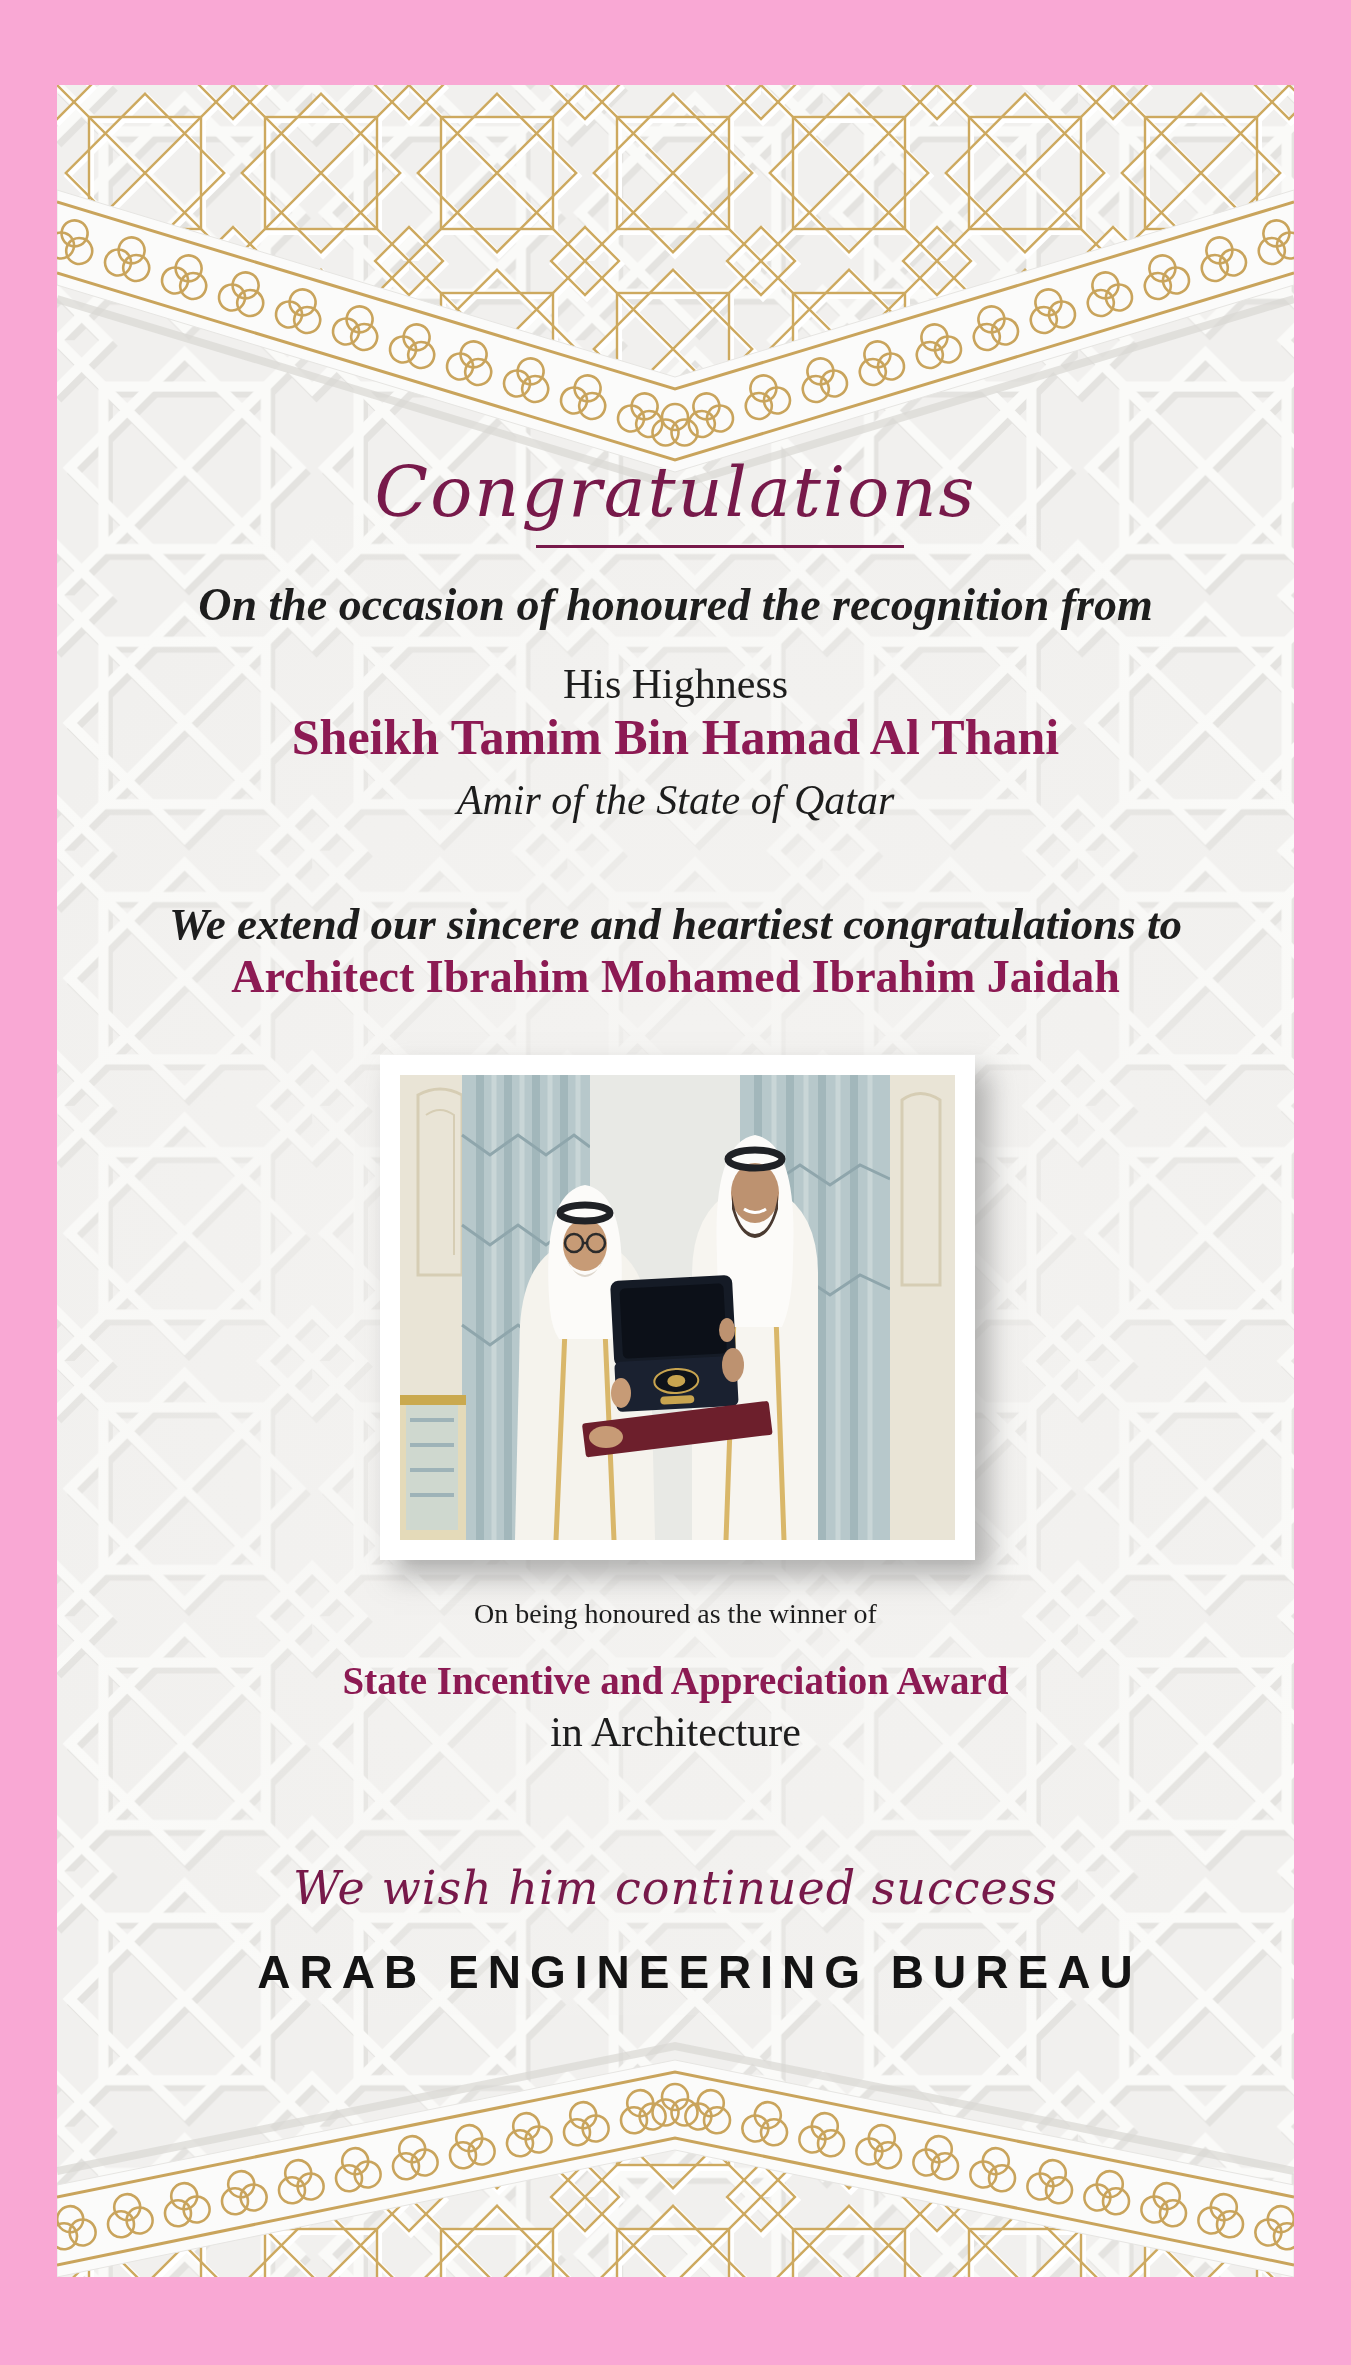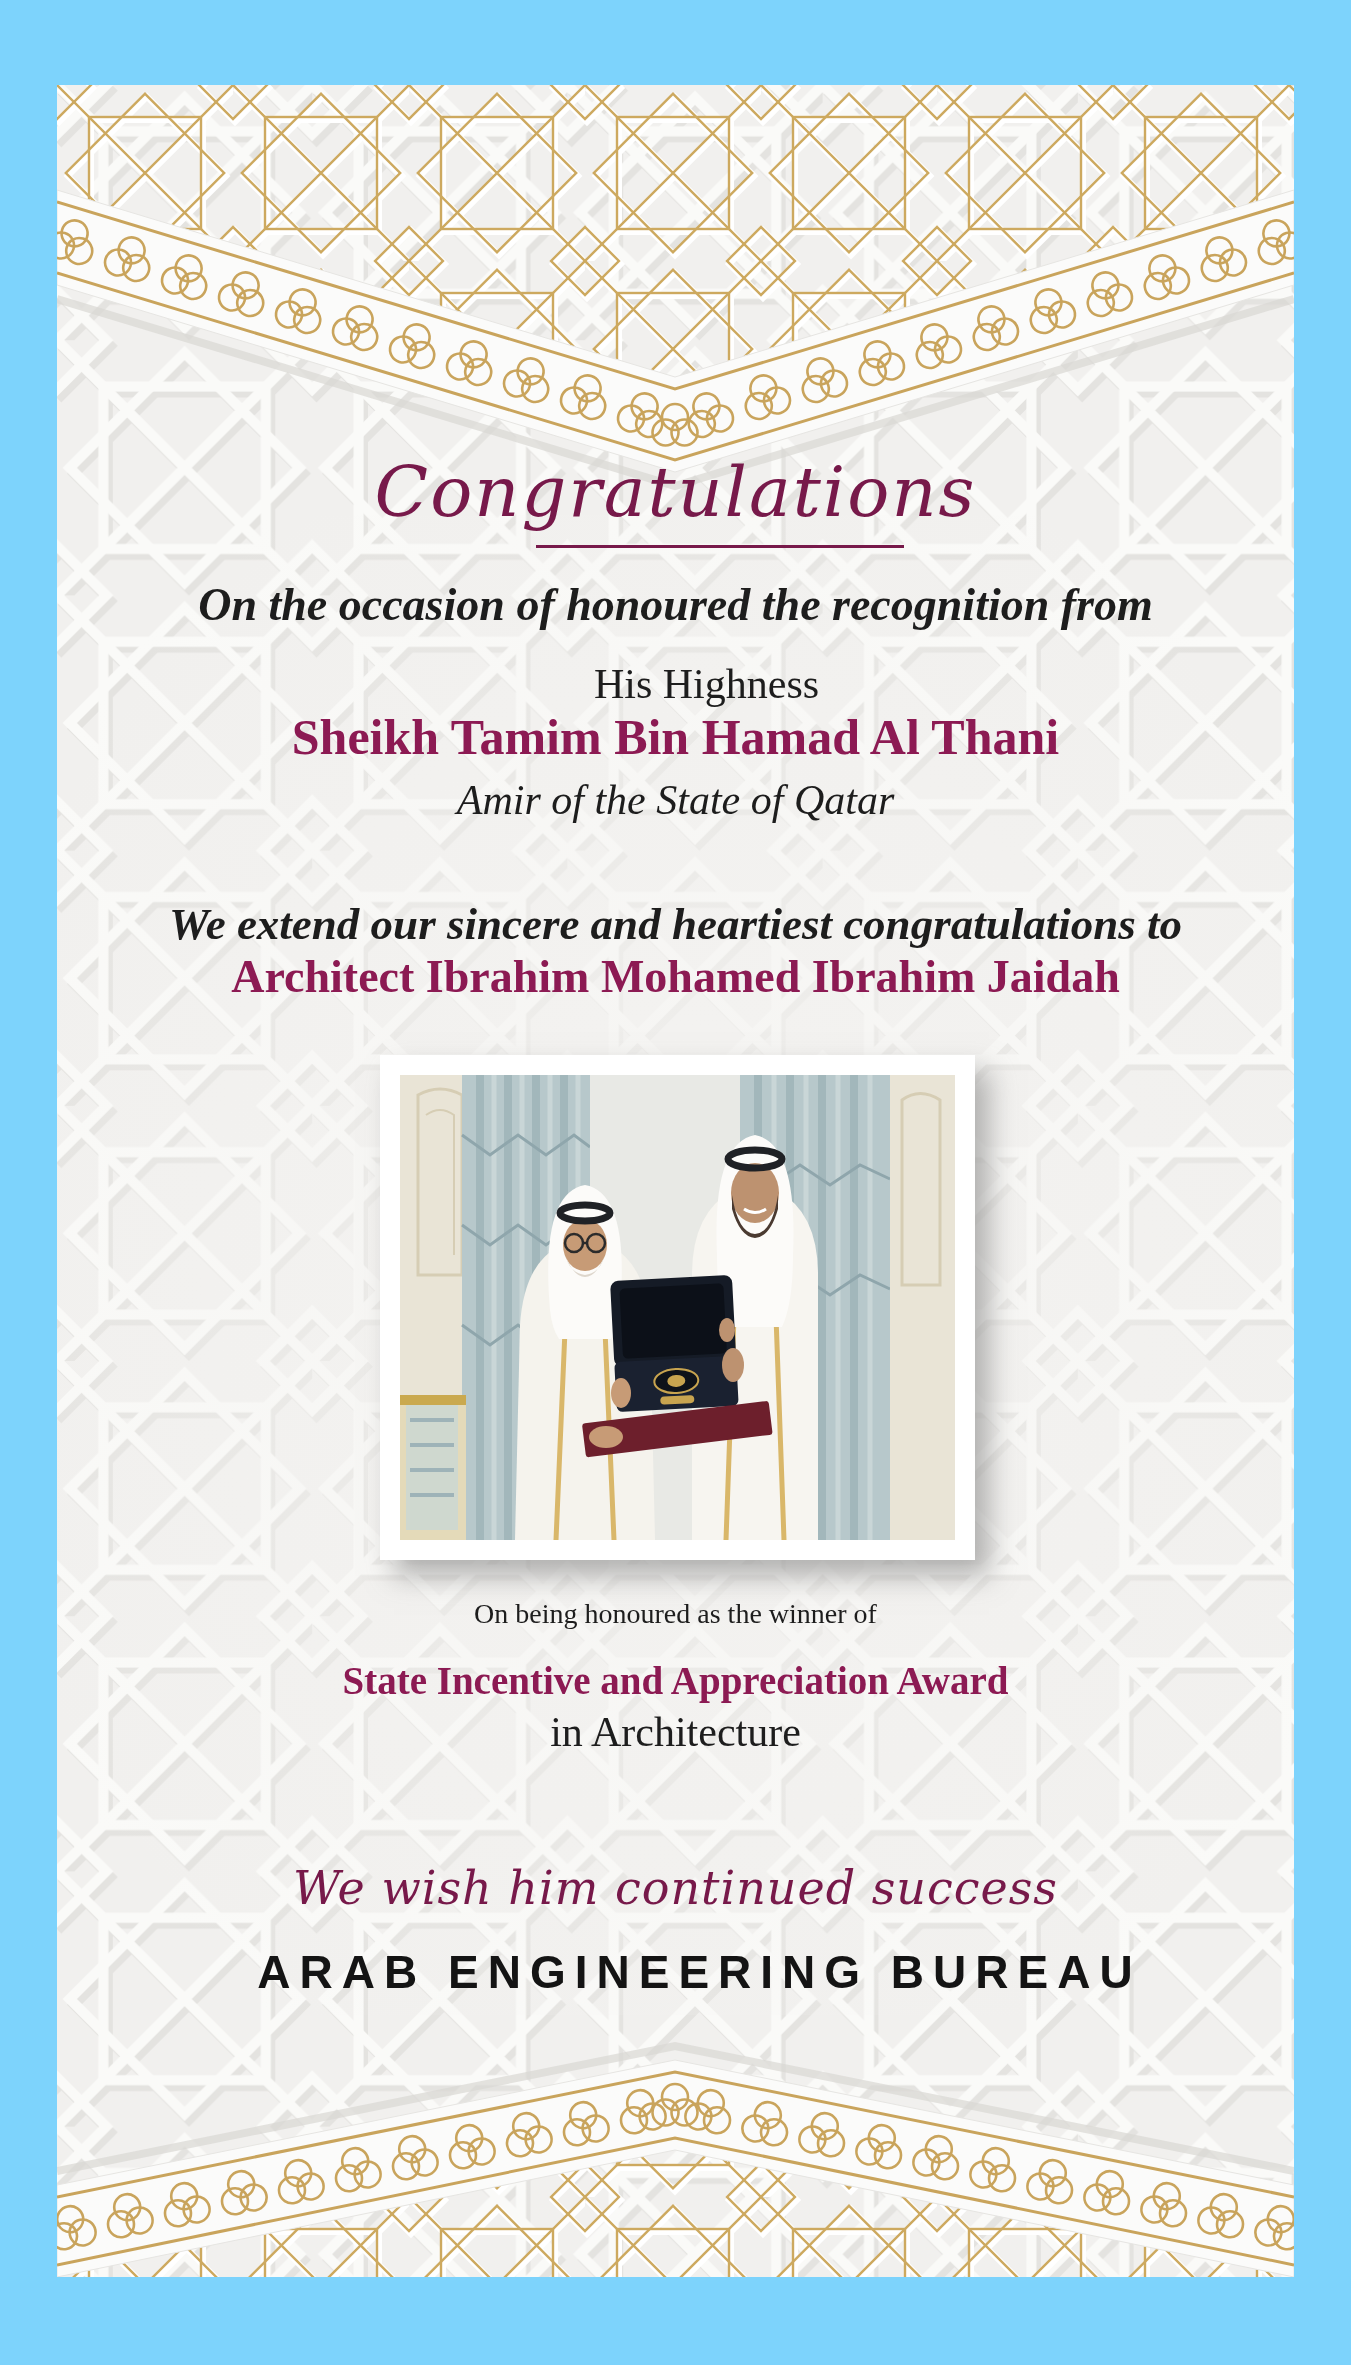--- a/index.html
+++ b/index.html
@@ -1,25 +1,25 @@
 <!DOCTYPE html>
 <html><head>
 <meta charset="utf-8">
 <style>
   html,body{margin:0;padding:0;}
   body{width:1351px;height:2365px;background:#ffffff;font-family:"Liberation Serif",serif;}
-  .page{position:relative;width:1351px;height:2365px;background:#7dd3fc;overflow:hidden;}
+  .page{position:relative;width:1351px;height:2365px;background:#f9a8d4;overflow:hidden;}
   .card{position:absolute;left:57px;top:85px;width:1237px;height:2192px;overflow:hidden;}
   .deco{position:absolute;left:0;top:0;width:1237px;height:2192px;display:block;}
   .txt{position:absolute;left:0;width:1237px;text-align:center;color:#1d1d1d;line-height:1.12;}
   .script{font-family:"DejaVu Serif",serif;font-style:italic;color:#77194a;}
   .t-script{top:368px;font-size:70px;letter-spacing:2px;}
   .t-underline{position:absolute;top:460px;left:50%;margin-left:-140px;width:368px;height:3px;background:#77194a;}
   .t-occasion{top:494px;font-size:46px;font-weight:700;font-style:italic;}
-  .t-highness{top:576px;font-size:42px;margin-left:31px;}
+  .t-highness{top:576px;font-size:42px;}
   .t-name{top:624px;font-size:50px;font-weight:700;color:#8c1a53;}
   .t-amir{top:692px;font-size:42px;font-style:italic;}
   .t-extend{top:814px;font-size:45px;font-weight:700;font-style:italic;}
   .t-recipient{top:866px;font-size:46px;font-weight:700;color:#8c1a53;}
   .t-honoured{top:1513px;font-size:28px;}
   .t-award{top:1562px;font-size:39px;font-weight:700;color:#8c1a53;margin-top:12px;}
   .t-field{top:1624px;font-size:42px;}
   .t-wish{top:1778px;font-size:46px;letter-spacing:1px;}
   .t-mgmt{top:1812px;font-family:"Liberation Sans",sans-serif;font-size:40px;font-weight:700;letter-spacing:1px;color:#141414;}
   .t-company{top:1862px;font-family:"Liberation Sans",sans-serif;font-size:46px;font-weight:700;letter-spacing:9px;color:#141414;padding-left:24px;}

